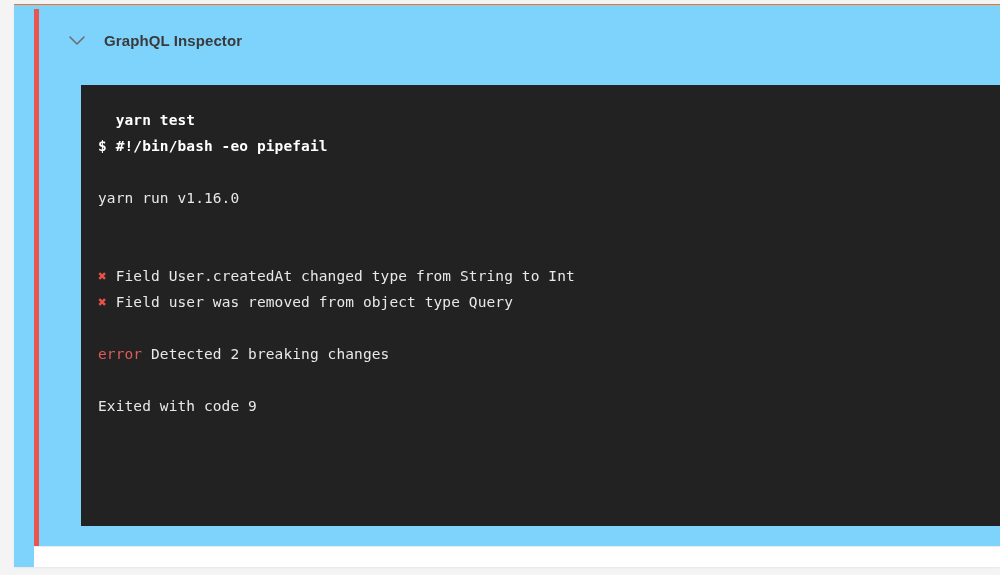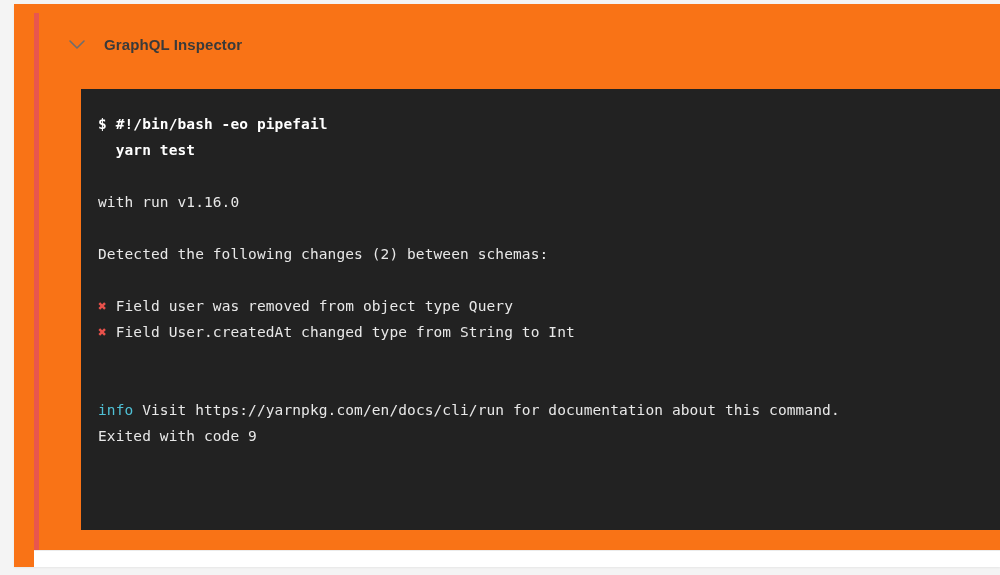--- a/index.html
+++ b/index.html
@@ -20,22 +20,22 @@
     width: 1000px;
     height: 575px;
     background: #f4f4f4;
   }
   .card {
     position: absolute;
     left: 14px;
     top: 4px;
     right: 0;
     bottom: 8px;
-    background: #f97316;
-    border-top: 5px solid #f97316;
+    background: #7dd3fc;
+    border-top: 1px solid #f97316;
     box-shadow: 0 1px 2px rgba(0,0,0,0.06);
     overflow: hidden;
   }
 
   
   .status-bar {
     position: absolute;
     left: 20px;
     top: 4px;
     width: 5px;
@@ -132,32 +132,31 @@
       <span class="chevron-icon">
         <svg viewBox="0 0 24 24" width="24" height="24" fill="none" stroke="currentColor" stroke-width="1.6" stroke-linecap="round" stroke-linejoin="round">
           <polyline points="5,9 12,16 19,9"></polyline>
         </svg>
       </span>
       <span class="job-title">GraphQL Inspector</span>
     </div>
 
     <div class="terminal">
       <div class="terminal-inner" id="terminal-lines">
+          <div class="tline bold">  yarn test</div>
           <div class="tline bold">$ #!/bin/bash -eo pipefail</div>
-          <div class="tline bold">  yarn test</div>
           <div class="tline blank">&nbsp;</div>
-          <div class="tline">with run v1.16.0</div>
-          <div class="tline blank">&nbsp;</div>
-          <div class="tline">Detected the following changes (2) between schemas:</div>
-          <div class="tline blank">&nbsp;</div>
-          <div class="tline"><span class="tok-x">✖</span> Field user was removed from object type Query</div>
-          <div class="tline"><span class="tok-x">✖</span> Field User.createdAt changed type from String to Int</div>
+          <div class="tline">yarn run v1.16.0</div>
           <div class="tline blank">&nbsp;</div>
           <div class="tline blank">&nbsp;</div>
-          <div class="tline"><span class="tok-info">info</span> Visit https://yarnpkg.com/en/docs/cli/run for documentation about this command.</div>
+          <div class="tline"><span class="tok-x">✖</span> Field User.createdAt changed type from String to Int</div>
+          <div class="tline"><span class="tok-x">✖</span> Field user was removed from object type Query</div>
+          <div class="tline blank">&nbsp;</div>
+          <div class="tline"><span class="tok-error">error</span> Detected 2 breaking changes</div>
+          <div class="tline blank">&nbsp;</div>
           <div class="tline">Exited with code 9</div>
         </div>
     </div>
 
     <div class="divider"></div>
     <div class="bottom-strip"></div>
 
   </div>
 </div>
 

